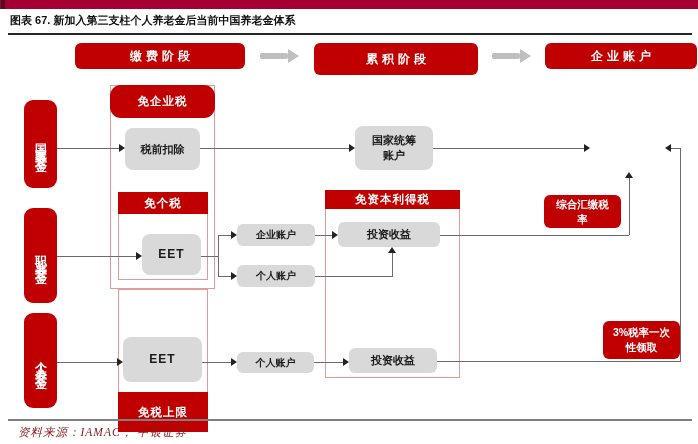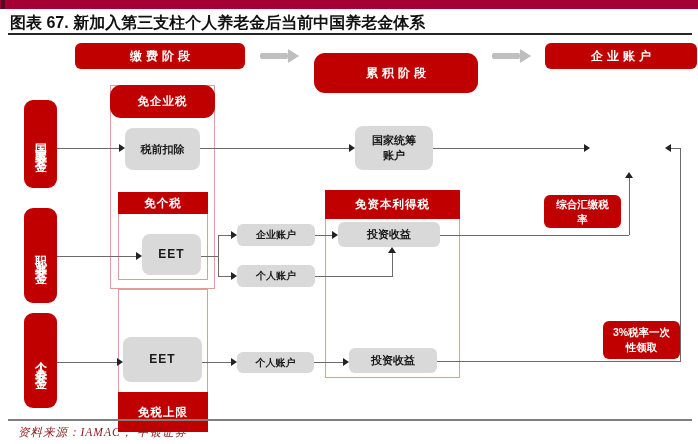--- a/index.html
+++ b/index.html
@@ -5,21 +5,21 @@
   html,body{margin:0;padding:0;background:#ffffff;}
   #page{position:relative;width:698px;height:444px;background:#ffffff;overflow:hidden;
         font-family:"Liberation Sans","DejaVu Sans",sans-serif;color:#1a1a1a;}
   .abs{position:absolute;box-sizing:border-box;}
 
   
   .banner{background:#A50034;}
   .banner-tip{background:#520C20;}
 
   
-  .fig-title{font-size:16px;font-weight:bold;color:#111;white-space:nowrap;}
+  .fig-title{font-size:11px;font-weight:bold;color:#111;white-space:nowrap;}
   .rule-dark{background:#262626;}
   .rule-gray{background:#7f7f7f;}
 
   
   .pill{background:#C00000;color:#fff;border-radius:6px;display:flex;align-items:center;
         justify-content:center;font-size:12px;font-weight:bold;letter-spacing:4px;text-indent:4px;}
   .sarrow-bar{background:#BFBFBF;height:6px;border-radius:2px;}
   .sarrow-head{width:0;height:0;border-top:7px solid transparent;border-bottom:7px solid transparent;
                border-left:11px solid #BFBFBF;}
 
@@ -62,33 +62,33 @@
 
   <div class="abs banner" style="left:0;top:0;width:698px;height:9px;"></div>
   <div class="abs banner-tip" style="left:1px;top:0;width:4px;height:9px;"></div>
 
   <div class="abs fig-title" style="left:10px;top:13px;">图表 67. 新加入第三支柱个人养老金后当前中国养老金体系</div>
   <div class="abs rule-dark" style="left:8px;top:33px;width:684px;height:2px;"></div>
 
   <div class="abs pill" style="left:75px;top:43px;width:170px;height:26px;">缴费阶段</div>
   <div class="abs sarrow-bar" style="left:260px;top:53px;width:28px;"></div>
   <div class="abs sarrow-head" style="left:288px;top:49px;"></div>
-  <div class="abs pill" style="left:314px;top:53px;width:164px;height:40px;border-radius:11px;">累积阶段</div>
+  <div class="abs pill" style="left:314px;top:43px;width:164px;height:32px;">累积阶段</div>
   <div class="abs sarrow-bar" style="left:492px;top:53px;width:28px;"></div>
   <div class="abs sarrow-head" style="left:520px;top:49px;"></div>
   <div class="abs pill" style="left:545px;top:43px;width:152px;height:26px;">企业账户</div>
 
   <div class="abs zone" style="left:110px;top:85px;width:105px;height:204px;"></div>
   <div class="abs zonehead" style="left:110px;top:85px;width:105px;height:33px;border-radius:11px;">免企业税</div>
   <div class="abs zone" style="left:118px;top:192px;width:90px;height:88px;"></div>
   <div class="abs zonehead" style="left:118px;top:192px;width:90px;height:22px;">免个税</div>
   <div class="abs zone" style="left:118px;top:289px;width:90px;height:125px;"></div>
   <div class="abs zonehead" style="left:118px;top:392px;width:90px;height:40px;">免税上限</div>
   <div class="abs zone" style="left:325px;top:190px;width:135px;height:188px;"></div>
-  <div class="abs zonehead" style="left:325px;top:190px;width:135px;height:29px;">免资本利得税</div>
+  <div class="abs zonehead" style="left:325px;top:190px;width:135px;height:19px;">免资本利得税</div>
 
   <div class="abs pillar" style="left:24px;top:100px;width:33px;height:88px;">国家养老金</div>
   <div class="abs pillar" style="left:24px;top:208px;width:33px;height:95px;">职业养老金</div>
   <div class="abs pillar" style="left:24px;top:313px;width:33px;height:95px;">个人养老金</div>
 
   <div class="abs hline" style="left:57px;top:148px;width:62px;"></div>
   <div class="abs ar" style="left:119px;top:144px;"></div>
   <div class="abs hline" style="left:200px;top:148px;width:149px;"></div>
   <div class="abs ar" style="left:349px;top:144px;"></div>
   <div class="abs hline" style="left:433px;top:148px;width:151px;"></div>

